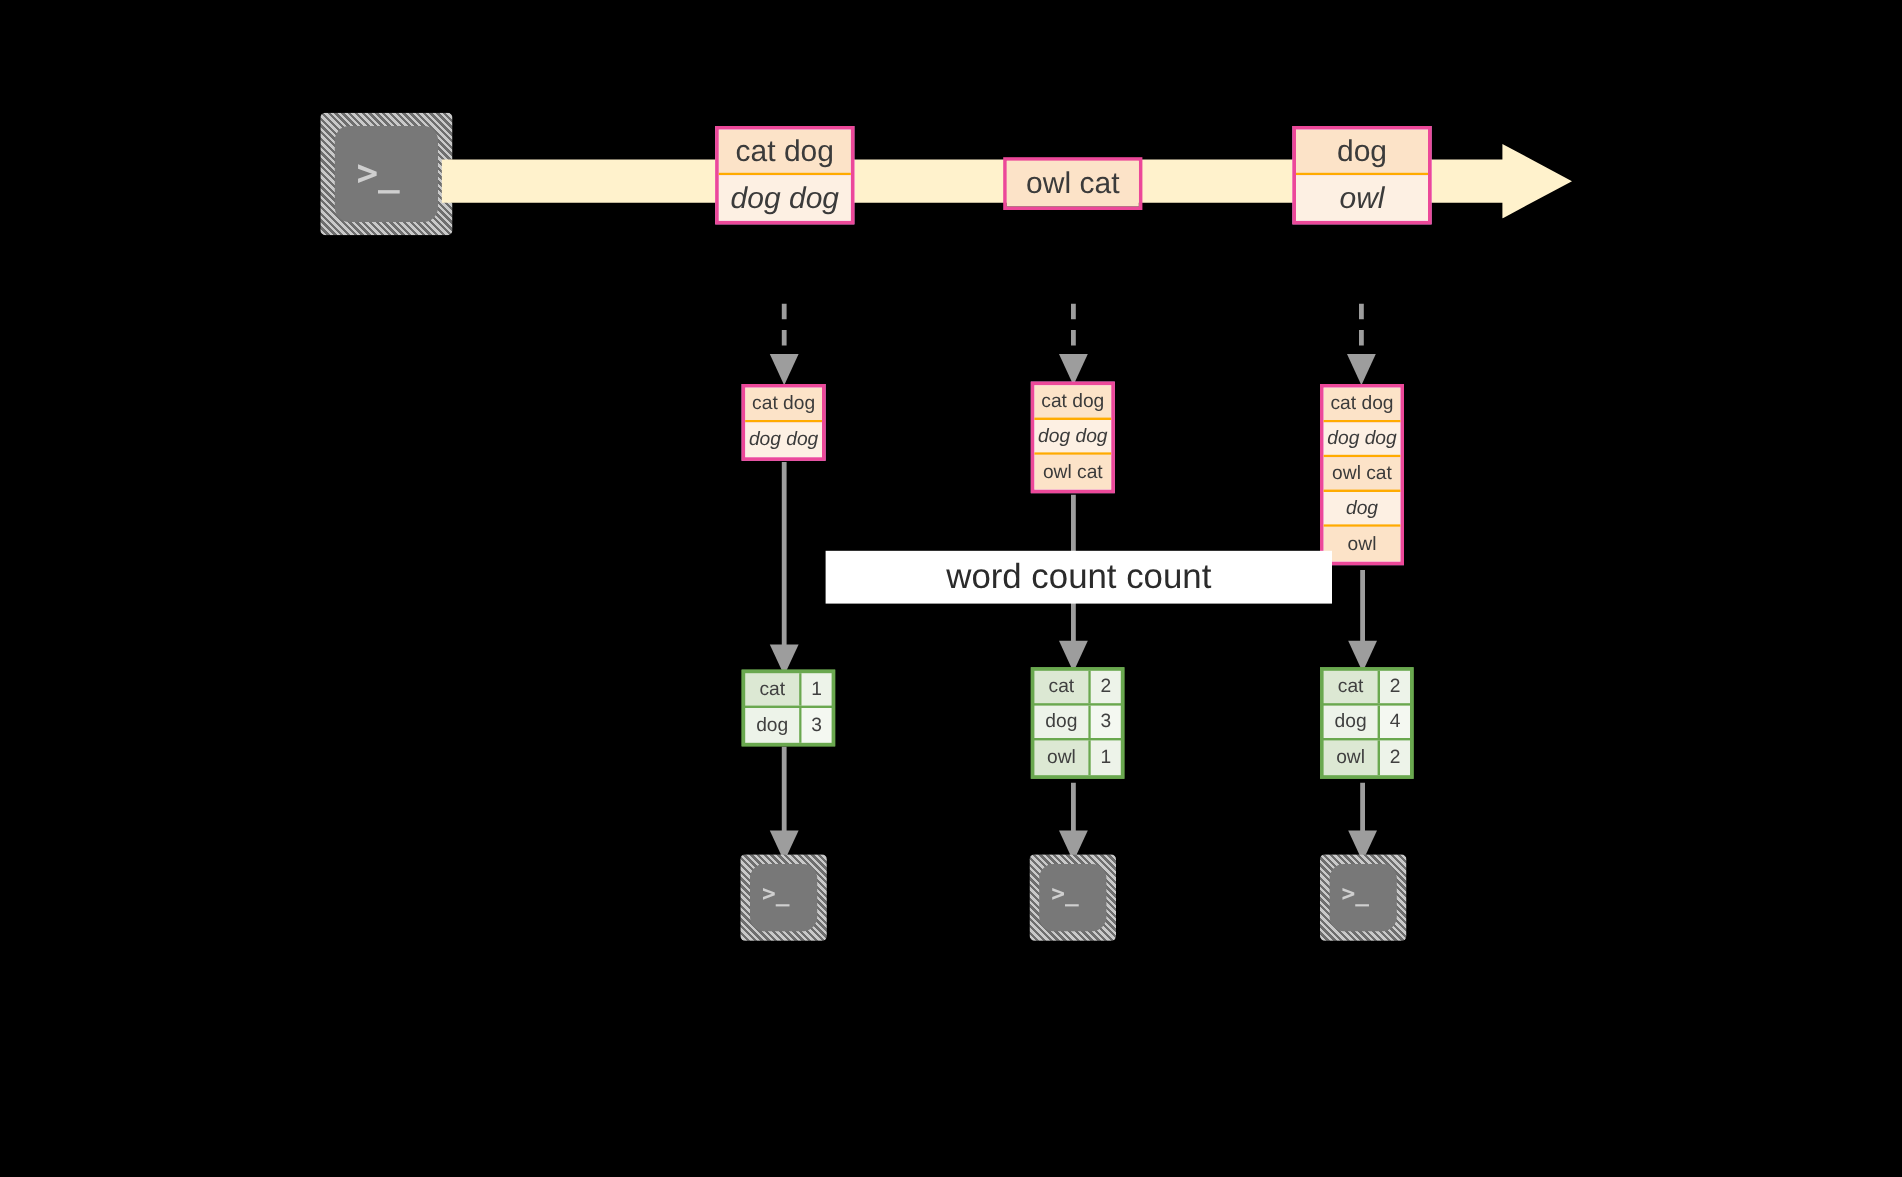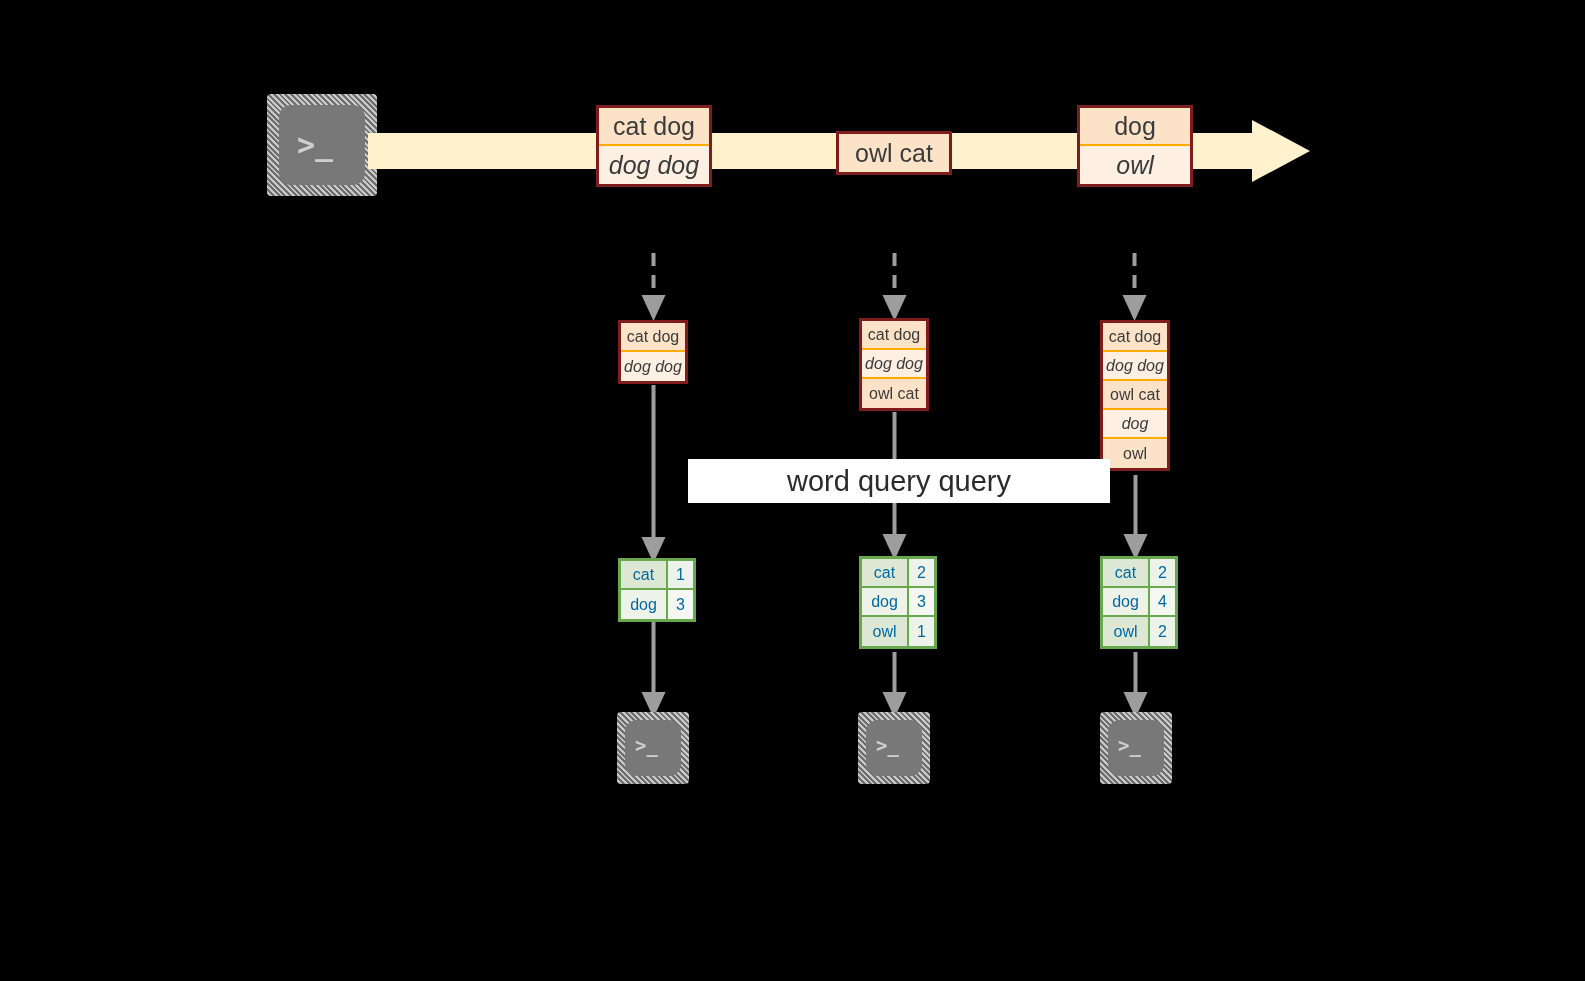--- a/index.html
+++ b/index.html
@@ -53,21 +53,21 @@
     left: 368px;
     top: 120px;
     width: 942px;
     height: 62px;
   }
 
   
   .rec-stack {
     position: absolute;
     box-sizing: border-box;
-    border: 3px solid #7f1d1d;
+    border: 3px solid #ec4899;
     background: #f0abfc;
   }
   .rec-stack .rec {
     box-sizing: border-box;
     border-bottom: 2px solid #FFAB00;
     display: flex;
     align-items: center;
     justify-content: center;
     color: #3b3b3b;
     white-space: nowrap;
@@ -94,21 +94,21 @@
     box-sizing: border-box;
     border-bottom: 2px solid #6AA84F;
   }
   .tbl .trow:last-child { border-bottom: none; }
   .tbl .tcell {
     box-sizing: border-box;
     display: flex;
     align-items: center;
     justify-content: center;
     font-size: 16px;
-    color: #0369a1;
+    color: #404040;
     white-space: nowrap;
   }
   .tbl .tcell.key {
     width: 47px;
     background: #DCE8D3;
     border-right: 2px solid #6AA84F;
   }
   .tbl .tcell.val {
     width: 25px;
     background: #EDF3E9;
@@ -300,15 +300,15 @@
       <polygon points="15.5,66 3.5,40 27.5,40" fill="#9D9D9D"></polygon>
     </svg>
   </div>
 
   <div class="term" style="left:1100px; top:712px; width:72px; height:72px;">
     <div class="hatch"></div>
     <div class="face" style="left:8px; top:8px; right:8px; bottom:8px;"></div>
     <div class="glyph" style="left:18px; top:24px; font-size:19px;">&gt;_</div>
   </div>
 
-  <div class="query-label">word query query</div>
+  <div class="query-label">word count count</div>
 
 </div>
 
 </body></html>

